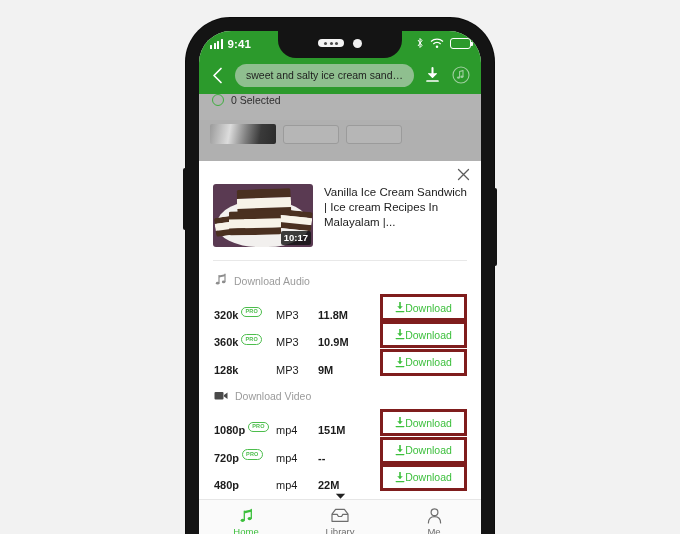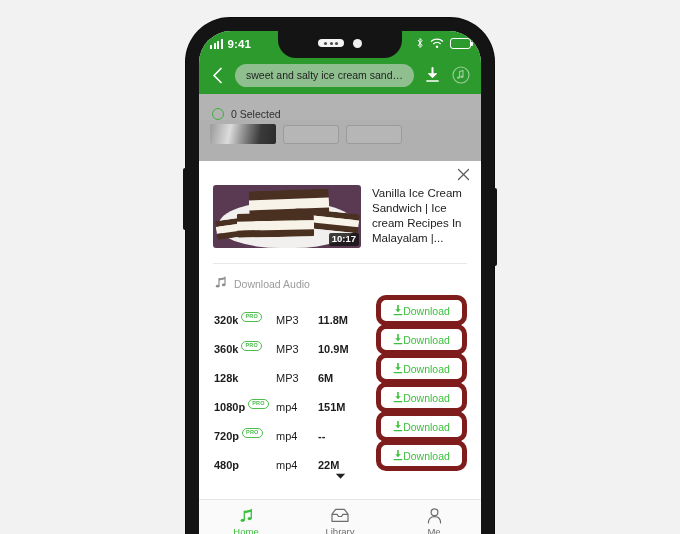--- a/index.html
+++ b/index.html
@@ -222,21 +222,21 @@
     top: 63px;
     right: 0;
     bottom: 44px;
     background: #ffffff;
     overflow: hidden;
   }
   #selection-bar {
     height: 26px;
     background: #b3b3b3;
     display: flex;
-    align-items: flex-end;
+    align-items: flex-start;
     gap: 7px;
     padding: 0 13px;
     box-sizing: border-box;
   }
   #selection-circle {
     width: 12px;
     height: 12px;
     border-radius: 50%;
     border: 1.6px solid #3fae3f;
     box-sizing: border-box;
@@ -315,21 +315,20 @@
   }
   #video-thumb {
     width: 100px;
     height: 63px;
     border-radius: 3px;
     flex: 0 0 auto;
     position: relative;
     overflow: hidden;
     background: #5a3a52;
     cursor: pointer;
-    padding-left: 48px;
   }
   #thumb-art {
     position: absolute;
     inset: 0;
   }
   .plate {
     position: absolute;
     left: 4%;
     top: 26%;
     width: 92%;
@@ -434,22 +433,22 @@
   }
   .col-size {
     flex: 1 1 auto;
     font-size: 11px;
     font-weight: bold;
     color: #1c1c1c;
   }
   .download-button {
     width: 81px;
     height: 21px;
-    border: 5px solid #7f1d1d;
-    border-radius: 10px;
+    border: 3px solid #7f1d1d;
+    border-radius: 0;
     background: #ffffff;
     display: flex;
     align-items: center;
     justify-content: center;
     gap: 0;
     flex: 0 0 auto;
     cursor: pointer;
   }
   .download-button-label {
     font-size: 10.5px;
@@ -674,31 +673,40 @@
           </svg>
           <span class="download-button-label">Download</span>
         </span>
       </div>
 
       <div class="format-row">
         <span class="col-quality">
           <span class="quality-text">128k</span>
         </span>
         <span class="col-format">MP3</span>
-        <span class="col-size">6M</span>
+        <span class="col-size">9M</span>
         <span class="download-button">
           <svg width="10" height="11" viewBox="0 0 10 11">
             <path d="M5 0.6 L5 6" stroke="#3cbf3c" stroke-width="1.6" stroke-linecap="round"></path>
             <path d="M2.2 4.2 L5 7 L7.8 4.2 Z" fill="#3cbf3c"></path>
             <path d="M1.2 9.6 L8.8 9.6" stroke="#3cbf3c" stroke-width="1.4" stroke-linecap="round"></path>
           </svg>
           <span class="download-button-label">Download</span>
         </span>
       </div>
 
+      <div class="section-header">
+        <span>
+          <svg width="14" height="11" viewBox="0 0 14 11">
+            <rect x="0.5" y="2" width="9" height="7.5" rx="1" fill="#4a4a4a"></rect>
+            <path d="M10 5 L13.5 2.4 L13.5 9.1 L10 6.5 Z" fill="#4a4a4a"></path>
+          </svg>
+        </span>
+        <span class="section-label">Download Video</span>
+      </div>
 
       <div class="format-row">
         <span class="col-quality">
           <span class="quality-text">1080p</span>
           <span class="pro-badge">PRO</span>
         </span>
         <span class="col-format">mp4</span>
         <span class="col-size">151M</span>
         <span class="download-button">
           <svg width="10" height="11" viewBox="0 0 10 11">

